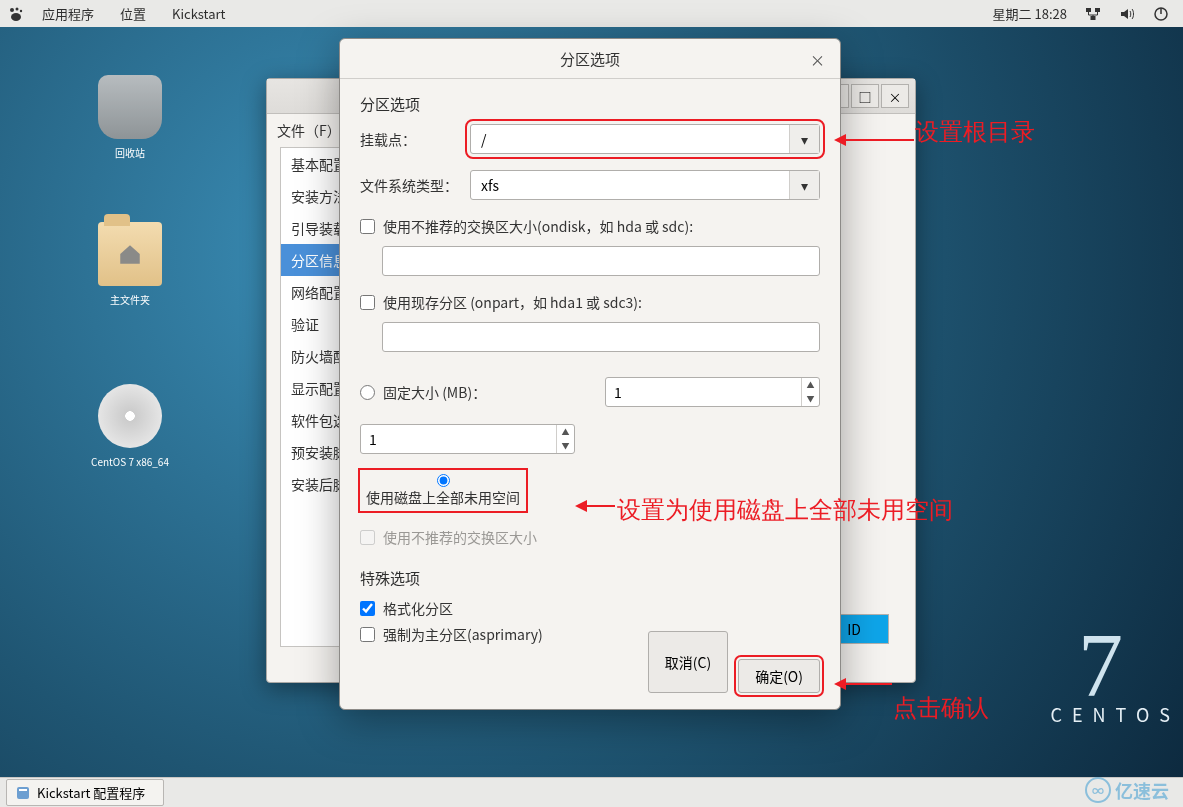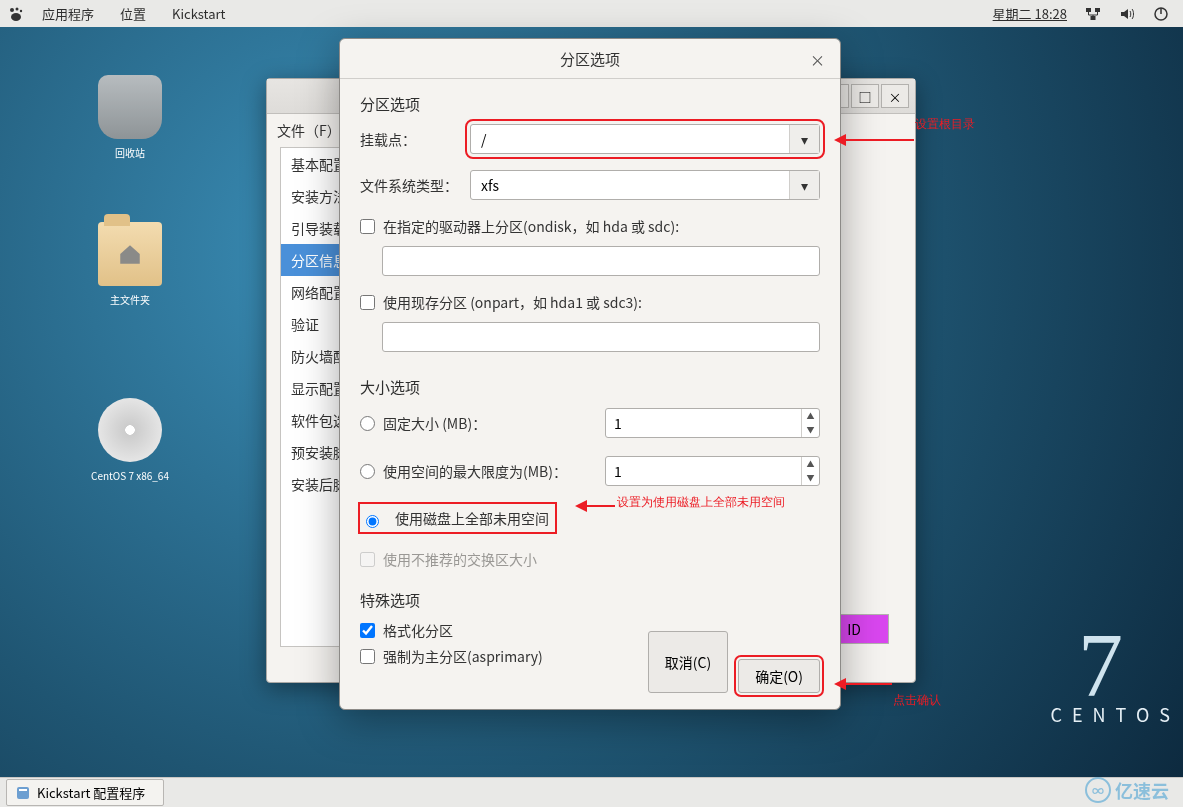--- a/index.html
+++ b/index.html
@@ -3,21 +3,21 @@
 <meta charset="utf-8">
 <style>
 * { box-sizing: border-box; margin: 0; padding: 0; font-family: "Noto Sans CJK SC", "WenQuanYi Micro Hei", sans-serif; }
 body { width: 1183px; height: 807px; overflow: hidden; position: relative; background: #2a6b8a; }
 
 
 .topbar { position: absolute; top: 0; left: 0; right: 0; height: 27px; background: #e9e9e7; display: flex; align-items: center; font-size: 13px; color: #2e2e2e; }
 .topbar .left { display: flex; align-items: center; gap: 2px; }
 .topbar .menu-item { padding: 8px 12px; cursor: default; }
 .topbar .foot-icon { width: 16px; height: 16px; margin: 0 4px 0 8px; }
-.topbar .right { margin-left: auto; display: flex; align-items: center; gap: 18px; padding-right: 14px; text-decoration: underline; }
+.topbar .right { margin-left: auto; display: flex; align-items: center; gap: 18px; padding-right: 14px; }
 .topbar .clock { font-size: 13px; }
 .tray-icon { width: 16px; height: 16px; }
 
 
 .wallpaper { position: absolute; top: 27px; left: 0; right: 0; bottom: 30px; background: radial-gradient(circle at 30% 30%, #3b8fb8 0%, #1f5572 55%, #0d2a3f 100%); }
 .logo7 { position: absolute; right: 60px; bottom: 60px; color: #cfe3ee; font-size: 90px; font-weight: 200; font-family: serif; }
 .logo7sub { position: absolute; right: 3px; bottom: 50px; color: #e5eff5; font-size: 18px; letter-spacing: 10px; }
 
 
 .dicon { position: absolute; width: 110px; text-align: center; color: #fff; font-size: 10px; }
@@ -29,21 +29,21 @@
 .disc .glyph { background: radial-gradient(circle, #fff 10%, #ccc 11%, #e5e5e5 70%, #aaa 100%); border-radius: 50%; }
 
 
 .bgwin { position: absolute; top: 78px; left: 266px; width: 650px; height: 605px; background: #f5f3f0; border: 1px solid #aba9a6; border-radius: 4px; box-shadow: 0 6px 25px rgba(0,0,0,.4); }
 .bgwin-titlebar { height: 35px; background: linear-gradient(#e7e5e2,#dedcd9); border-bottom: 1px solid #c1bfbc; display:flex; justify-content:flex-end; align-items:center; padding-right:6px; gap:2px;}
 .winbtn { width:28px; height:24px; border:1px solid #b3b1ae; background:#eceae7; display:flex;align-items:center;justify-content:center; font-size:13px;}
 .bgwin-menubar { padding: 6px 10px; font-size:14px; color:#333; }
 .bgwin-side { position:absolute; top:68px; left:13px; width:140px; background:#fff; border:1px solid #c6c4c1; height:500px; }
 .bgwin-side .item { padding:6px 10px; font-size:14px; color:#333; white-space:nowrap; overflow:hidden; }
 .bgwin-side .item.selected { background:#4a90d9; color:#fff; }
-.bgwin-raid { position:absolute; right:26px; bottom:38px; width:70px; height:30px; border:1px solid #b3b1ae; background:#d946ef; display:flex;align-items:center;justify-content:center; font-size:14px;}
+.bgwin-raid { position:absolute; right:26px; bottom:38px; width:70px; height:30px; border:1px solid #b3b1ae; background:#0ea5e9; display:flex;align-items:center;justify-content:center; font-size:14px;}
 
 
 .dialog { position: absolute; top: 38px; left: 339px; width: 502px; height: 672px; background: #f5f3f0; border: 1px solid #8c8a87; border-radius: 6px; box-shadow: 0 10px 40px rgba(0,0,0,.35); }
 .dlg-title { height: 40px; display: flex; align-items: center; justify-content: center; border-bottom: 1px solid #d0cecb; position: relative; font-size: 15px; color: #333; }
 .dlg-close { position: absolute; right: 12px; top: 10px; width: 18px; height: 18px; font-size: 15px; color: #555; cursor:pointer; }
 .dlg-body { padding: 14px 20px; font-size: 14px; color: #333; }
 .section-title { font-size: 15px; margin-bottom: 10px; color: #2e2e2e; }
 .form-row { display: flex; align-items: center; gap: 10px; margin-bottom: 16px; min-height: 30px; }
 .form-row .lbl { width: 100px; font-size: 14px; }
 .combo { flex: 1; display: flex; border: 1px solid #b0aeab; background: #fff; height: 30px; border-radius: 3px; }
@@ -51,29 +51,29 @@
 .combo-input { flex: 1; padding: 4px 10px; font-size: 14px; border: none; background: transparent; }
 .combo-arrow { width: 30px; border-left: 1px solid #d0cecb; display: flex; align-items: center; justify-content: center; background: #efeeeb; }
 .chk-row { display: flex; align-items: center; gap: 8px; margin: 6px 0; }
 .chk-row input[type=checkbox], .chk-row input[type=radio] { width: 15px; height: 15px; }
 .chk-row.disabled { color: #9a9895; }
 .textin { width: 100%; border: 1px solid #b0aeab; background: #fff; height: 30px; border-radius: 3px; margin: 4px 0 10px 22px; box-sizing:border-box; width: calc(100% - 22px); }
 .spin { width: 215px; border: 1px solid #b0aeab; background: #fff; height: 30px; border-radius: 3px; display:flex; align-items:center; }
 .spin input { border:none; flex:1; padding:0 8px; font-size:14px; background:transparent;}
 .spin .arrows { width:18px; display:flex; flex-direction:column; border-left:1px solid #d0cecb; }
 .spin .arrows span { height:14px; font-size:8px; text-align:center; line-height:14px; color:#555; }
-.radio-redbox { outline: 2px solid #ec1c24; padding: 4px 6px; display:inline-flex; align-items:flex-end; gap:16px; }
+.radio-redbox { outline: 2px solid #ec1c24; padding: 4px 6px; display:inline-flex; align-items:center; gap:0;flex-direction:column; }
 .dlg-footer { position: absolute; bottom: 16px; right: 20px; display: flex; gap: 10px; }
 .btn { border: 1px solid #b0aeab; background: #eceae7; padding: 6px 16px; font-size: 14px; border-radius: 3px; cursor:pointer;}
 .btn.ok-red { outline: 2px solid #ec1c24; outline-offset: 2px; margin-top: 28px; }
 
 .section-spacer { height: 14px; }
 
 
-.annot { position: absolute; color: #ec1c24; font-size: 12px; font-family: "SimSun", serif; white-space: nowrap; }
+.annot { position: absolute; color: #ec1c24; font-size: 24px; font-family: "SimSun", serif; white-space: nowrap; }
 .arrow-svg { position: absolute; pointer-events: none; }
 
 
 .taskbar { position: absolute; bottom: 0; left: 0; right: 0; height: 30px; background: #e9e9e7; border-top: 1px solid #c9c7c4; display: flex; align-items: center; font-size: 13px; }
 .taskbtn { border: 1px solid #b8b6b3; background: #f4f3f0; padding: 3px 18px 3px 8px; margin-left: 6px; display: flex; align-items: center; gap: 6px; border-radius:2px;}
 .tinyicon { width: 16px; height: 16px; }
 
 
 .watermark { position:absolute; right:14px; bottom:4px; display:flex; align-items:center; gap:4px; color:#5aa9d6; font-size:18px; font-weight:bold; opacity:.65; }
 .watermark .c { width:26px; height:26px; border:2px solid #5aa9d6; border-radius:50%; display:flex;align-items:center;justify-content:center; font-size:12px;}
@@ -122,21 +122,21 @@
   <div>回收站</div>
 </div>
 <div class="dicon home" style="top:222px; left:75px">
   <div class="glyph">
     <svg class="houseicon" viewBox="0 0 24 24">
         <path d="M3 12L12 4l9 8v9H3z" fill="#8a8a88"></path>
       </svg>
   </div>
   <div>主文件夹</div>
 </div>
-<div class="dicon disc" style="top:398px; left:75px">
+<div class="dicon disc" style="top:384px; left:75px">
   <div class="glyph"></div>
   <div>CentOS 7 x86_64</div>
 </div>
 
 <div class="bgwin">
   <div class="bgwin-titlebar">
     <div class="winbtn">—</div>
     <div class="winbtn">□</div>
     <div class="winbtn">×</div>
   </div>
@@ -173,50 +173,45 @@
     </div>
     <div class="form-row">
       <span class="lbl">文件系统类型：</span>
       <div class="combo">
         <input class="combo-input" value="xfs" style="">
         <div class="combo-arrow">▾</div>
       </div>
     </div>
     <div class="chk-row">
       <input type="checkbox" style="">
-      <span>在指定的驱动器上分区(ondisk，如 hda 或 sdc):</span>
+      <span>使用不推荐的交换区大小(ondisk，如 hda 或 sdc):</span>
     </div>
     <input class="textin" style="">
     <div class="chk-row">
       <input type="checkbox" style="">
       <span>使用现存分区 (onpart，如 hda1 或 sdc3):</span>
     </div>
     <input class="textin" style="">
 
     <div class="section-spacer"></div>
-    <div class="section-title">大小选项</div>
 
     <div class="form-row">
       <div class="chk-row" style="flex:1">
         <input type="radio" name="sz" style="">
         <span>固定大小 (MB)：</span>
       </div>
       <div class="spin">
         <input value="1" style="">
         <div class="arrows">
             <span>▲</span>
             <span>▼</span>
           </div>
       </div>
     </div>
     <div class="form-row">
-      <div class="chk-row" style="flex:1">
-        <input type="radio" name="sz" style="">
-        <span>使用空间的最大限度为(MB)：</span>
-      </div>
       <div class="spin">
         <input value="1" style="">
         <div class="arrows">
             <span>▲</span>
             <span>▼</span>
           </div>
       </div>
     </div>
     <div class="form-row">
       <span class="radio-redbox">

